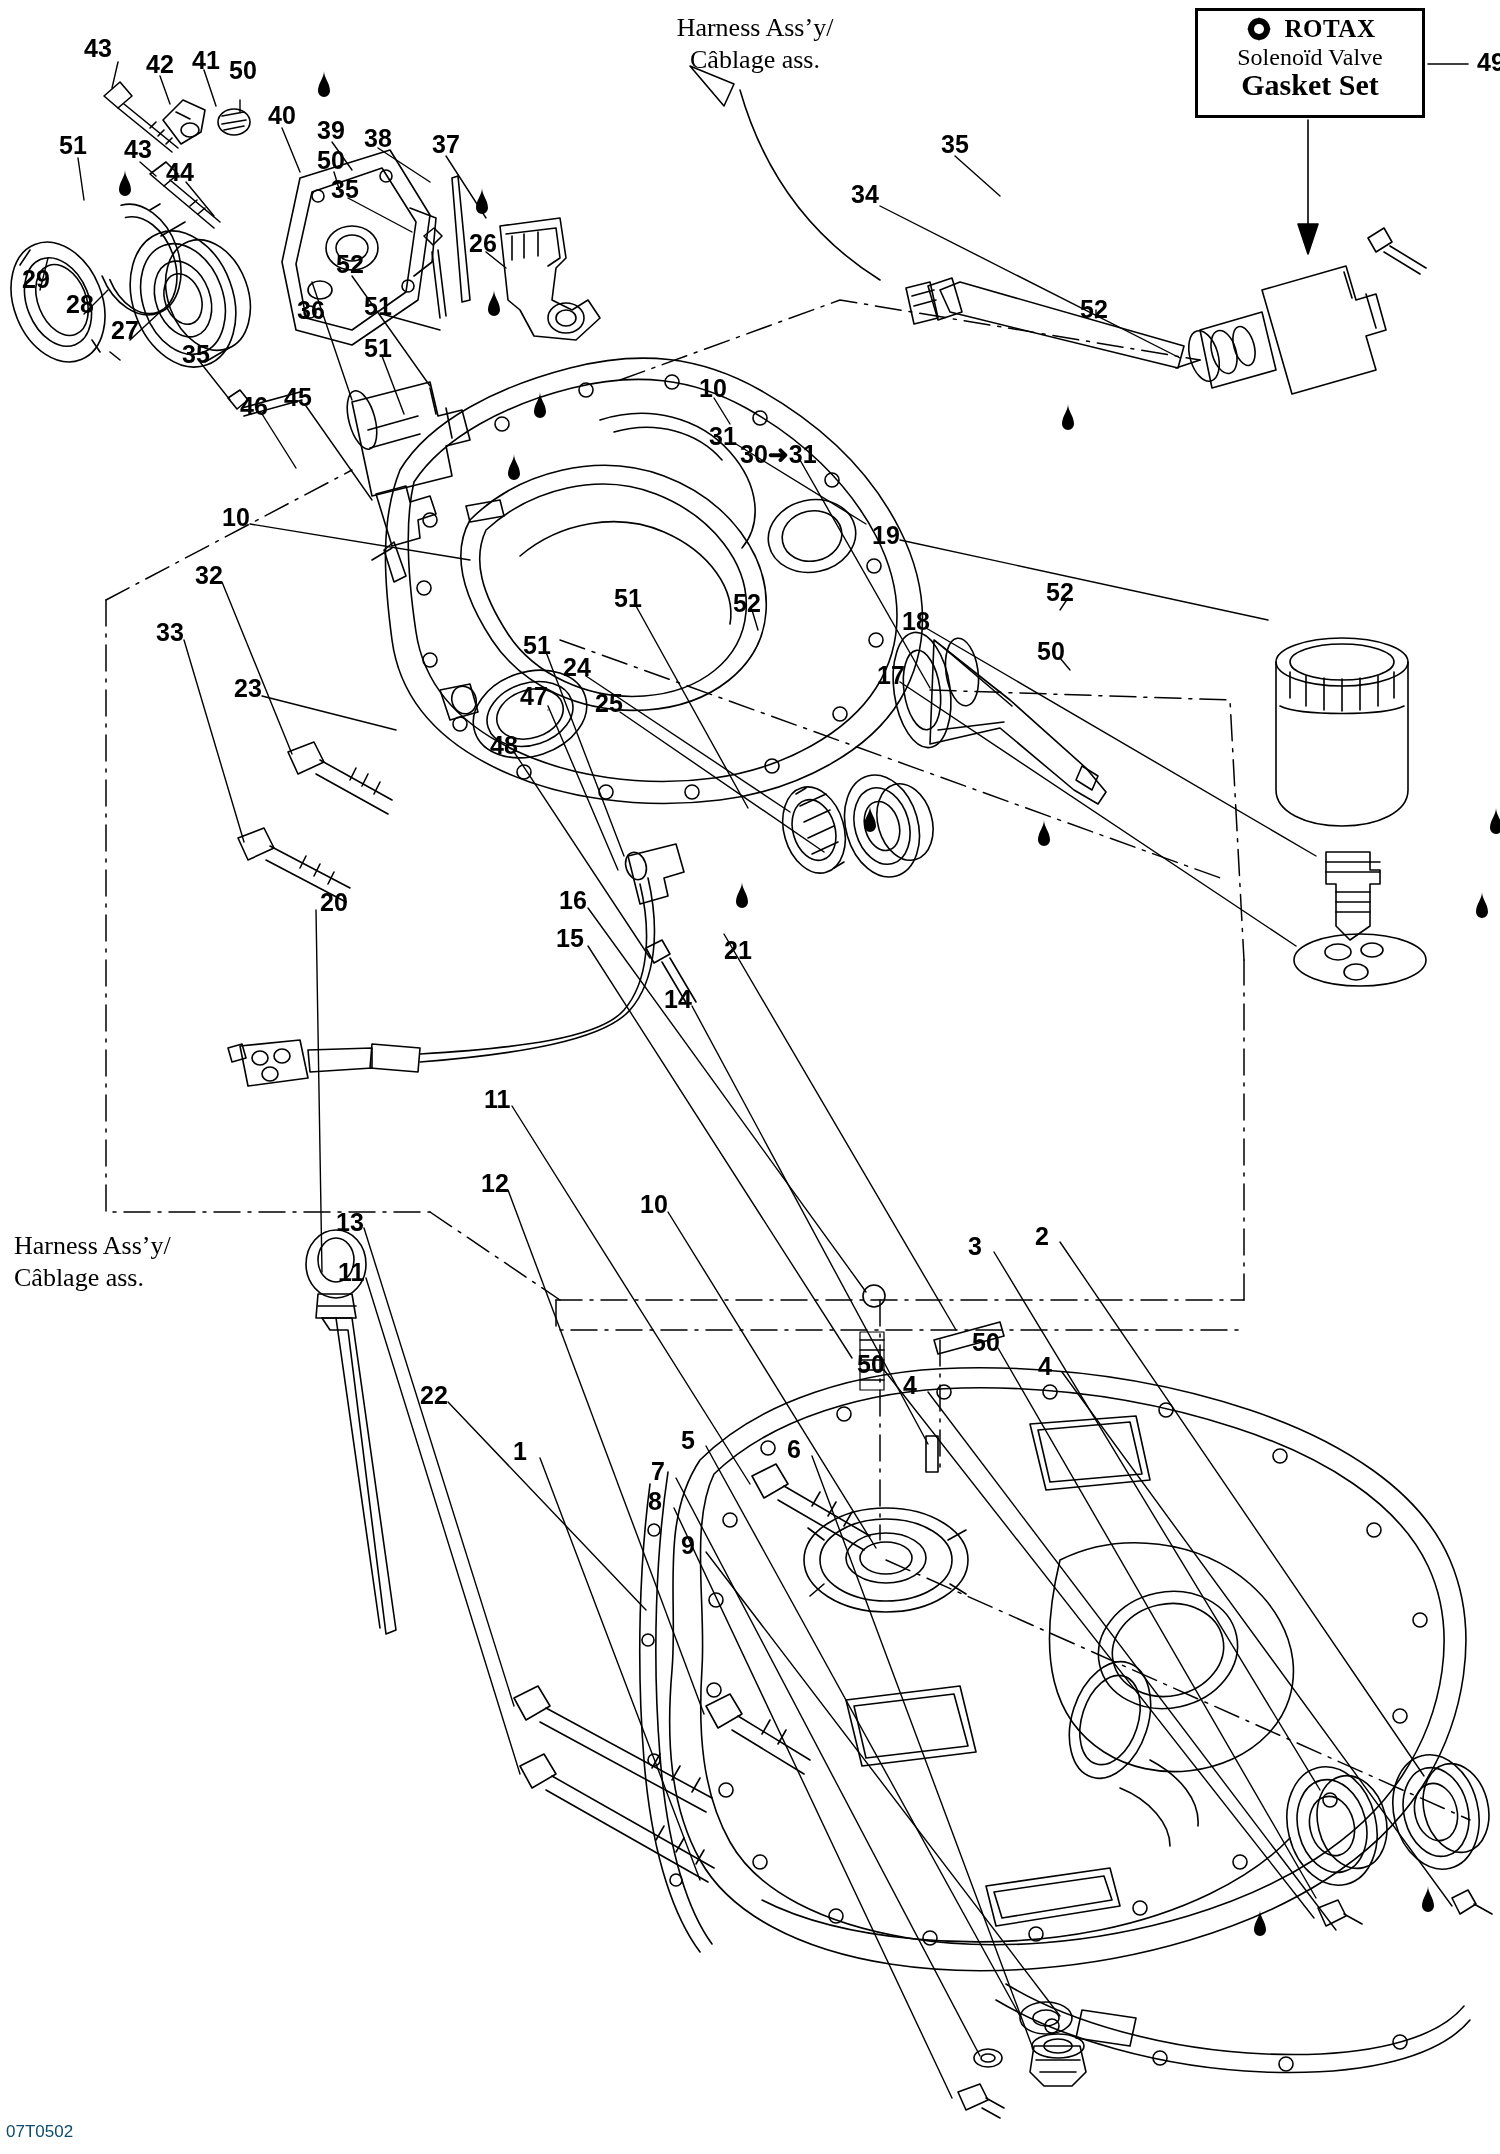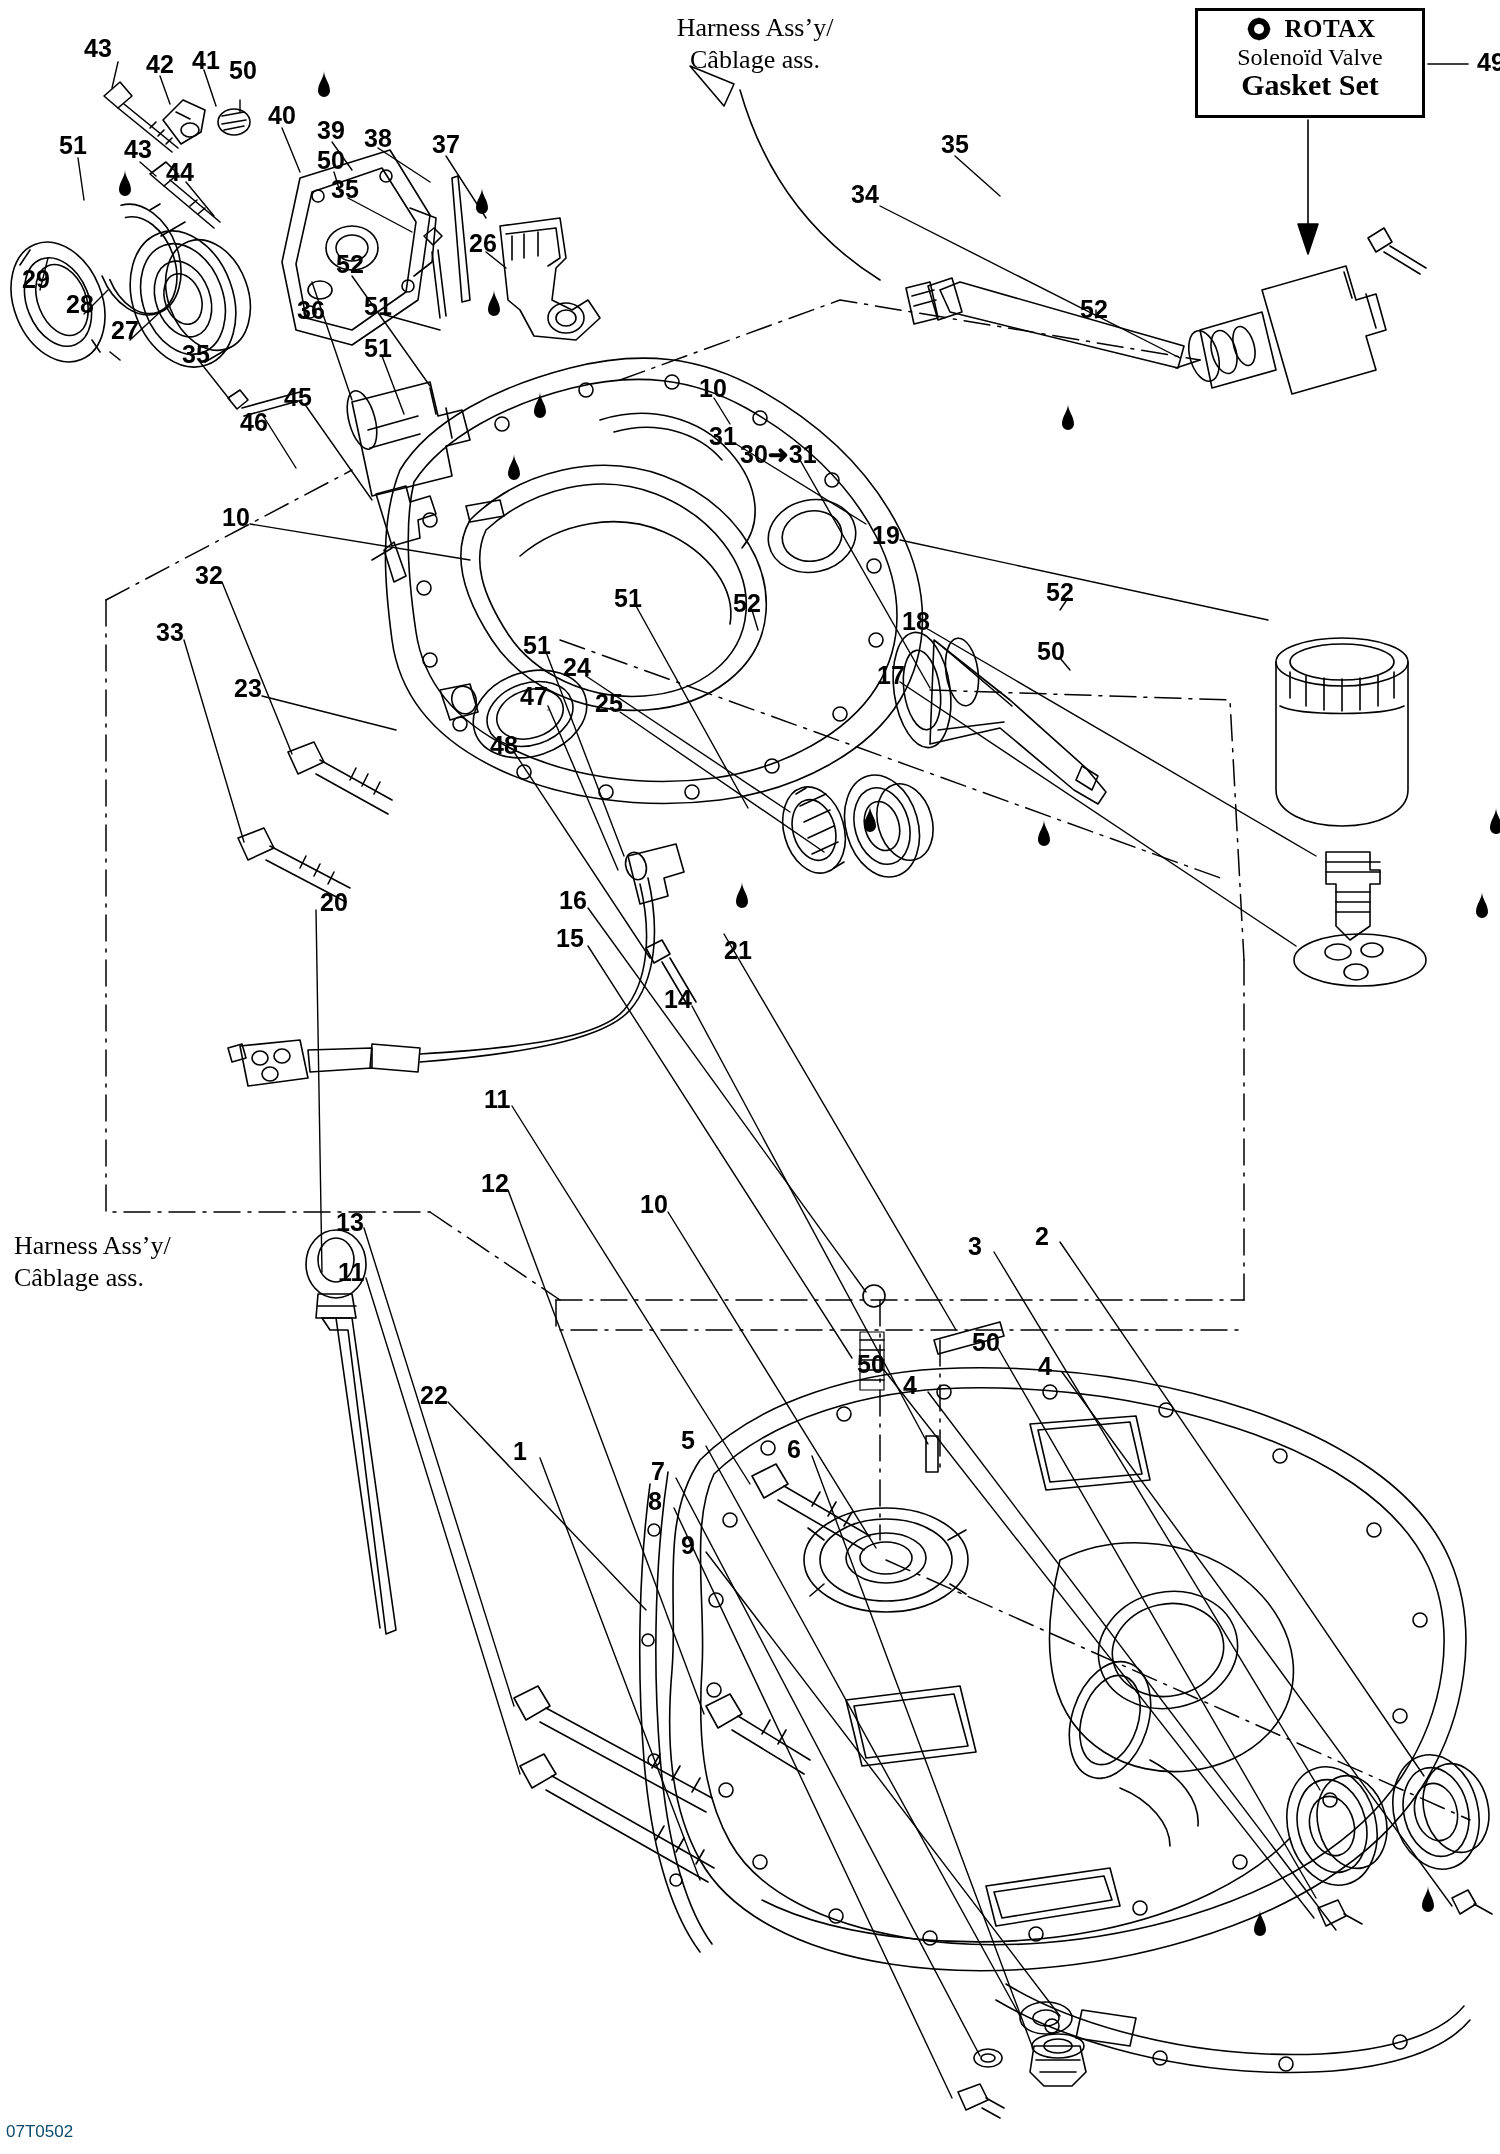--- a/index.html
+++ b/index.html
@@ -684,21 +684,21 @@
       <div class="callout" style="left: 469px; top: 229px;">26</div>
       <div class="callout" style="left: 336px; top: 250px;">52</div>
       <div class="callout" style="left: 22px; top: 265px;">29</div>
       <div class="callout" style="left: 297px; top: 256px; margin-top: 40px;">36</div>
       <div class="callout" style="left: 364px; top: 292px;">51</div>
       <div class="callout" style="left: 66px; top: 290px;">28</div>
       <div class="callout" style="left: 111px; top: 316px;">27</div>
       <div class="callout" style="left: 1080px; top: 295px;">52</div>
       <div class="callout" style="left: 182px; top: 340px;">35</div>
       <div class="callout" style="left: 364px; top: 334px;">51</div>
-      <div class="callout" style="left: 240px; top: 392px; margin-top: 16px;">46</div>
+      <div class="callout" style="left: 240px; top: 392px;">46</div>
       <div class="callout" style="left: 284px; top: 383px;">45</div>
       <div class="callout" style="left: 699px; top: 374px;">10</div>
       <div class="callout" style="left: 709px; top: 422px;">31</div>
       <div class="callout" style="left: 740px; top: 440px;">30➜31</div>
       <div class="callout" style="left: 222px; top: 503px;">10</div>
       <div class="callout" style="left: 872px; top: 521px;">19</div>
       <div class="callout" style="left: 195px; top: 561px;">32</div>
       <div class="callout" style="left: 614px; top: 584px;">51</div>
       <div class="callout" style="left: 733px; top: 589px;">52</div>
       <div class="callout" style="left: 1046px; top: 578px;">52</div>

